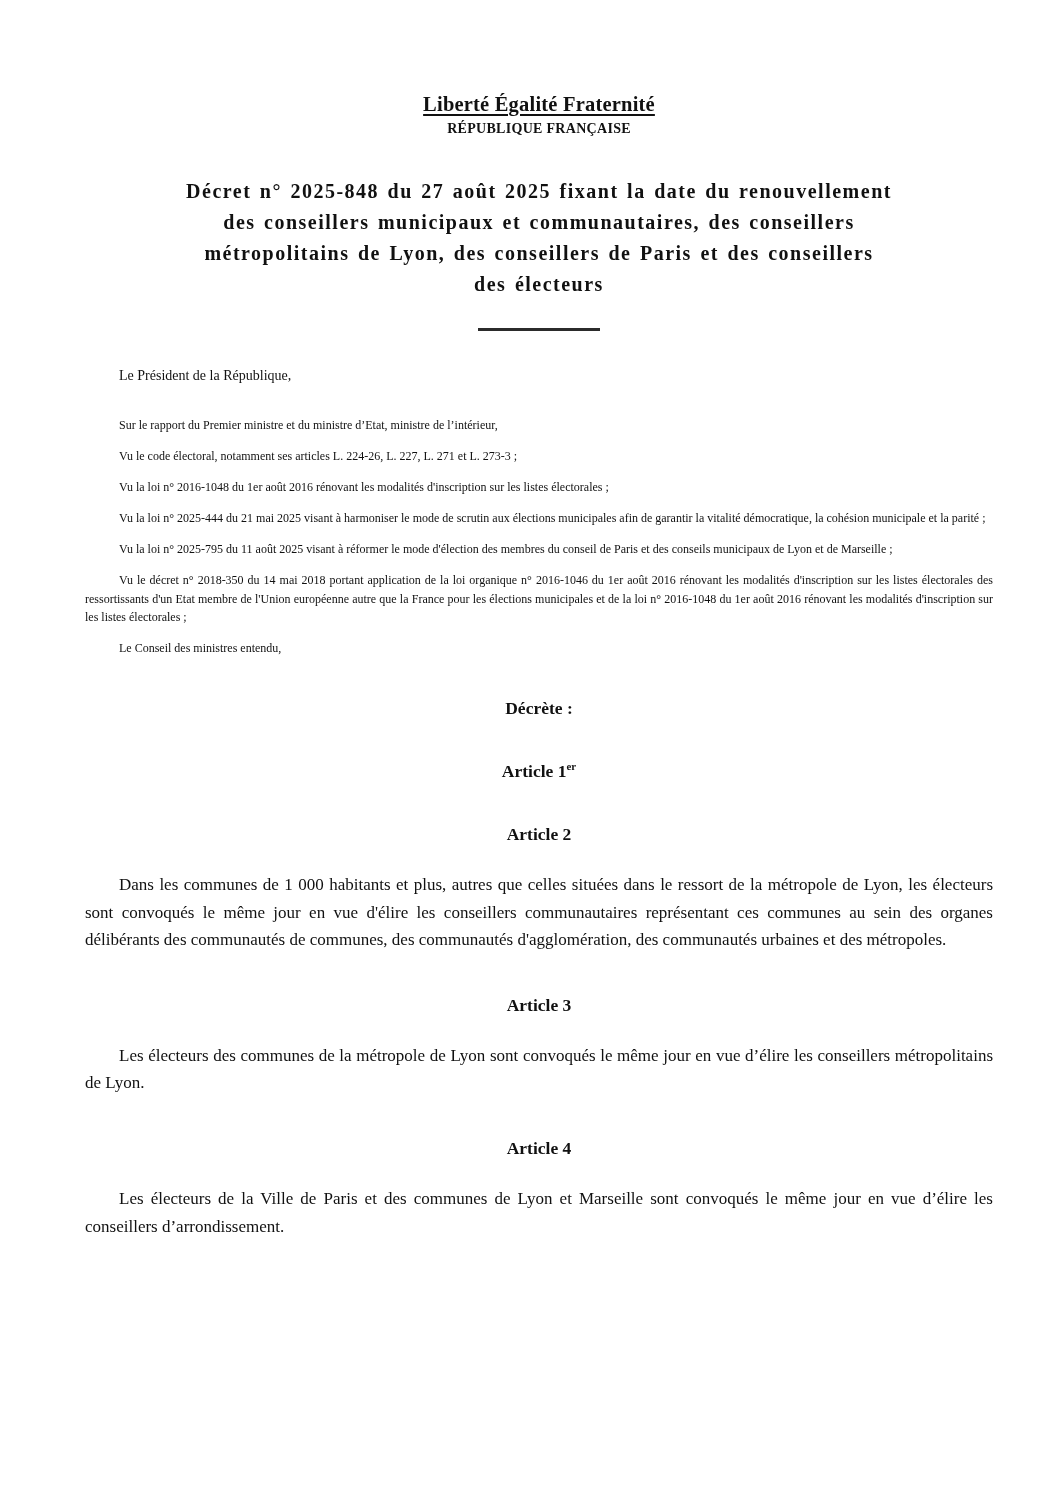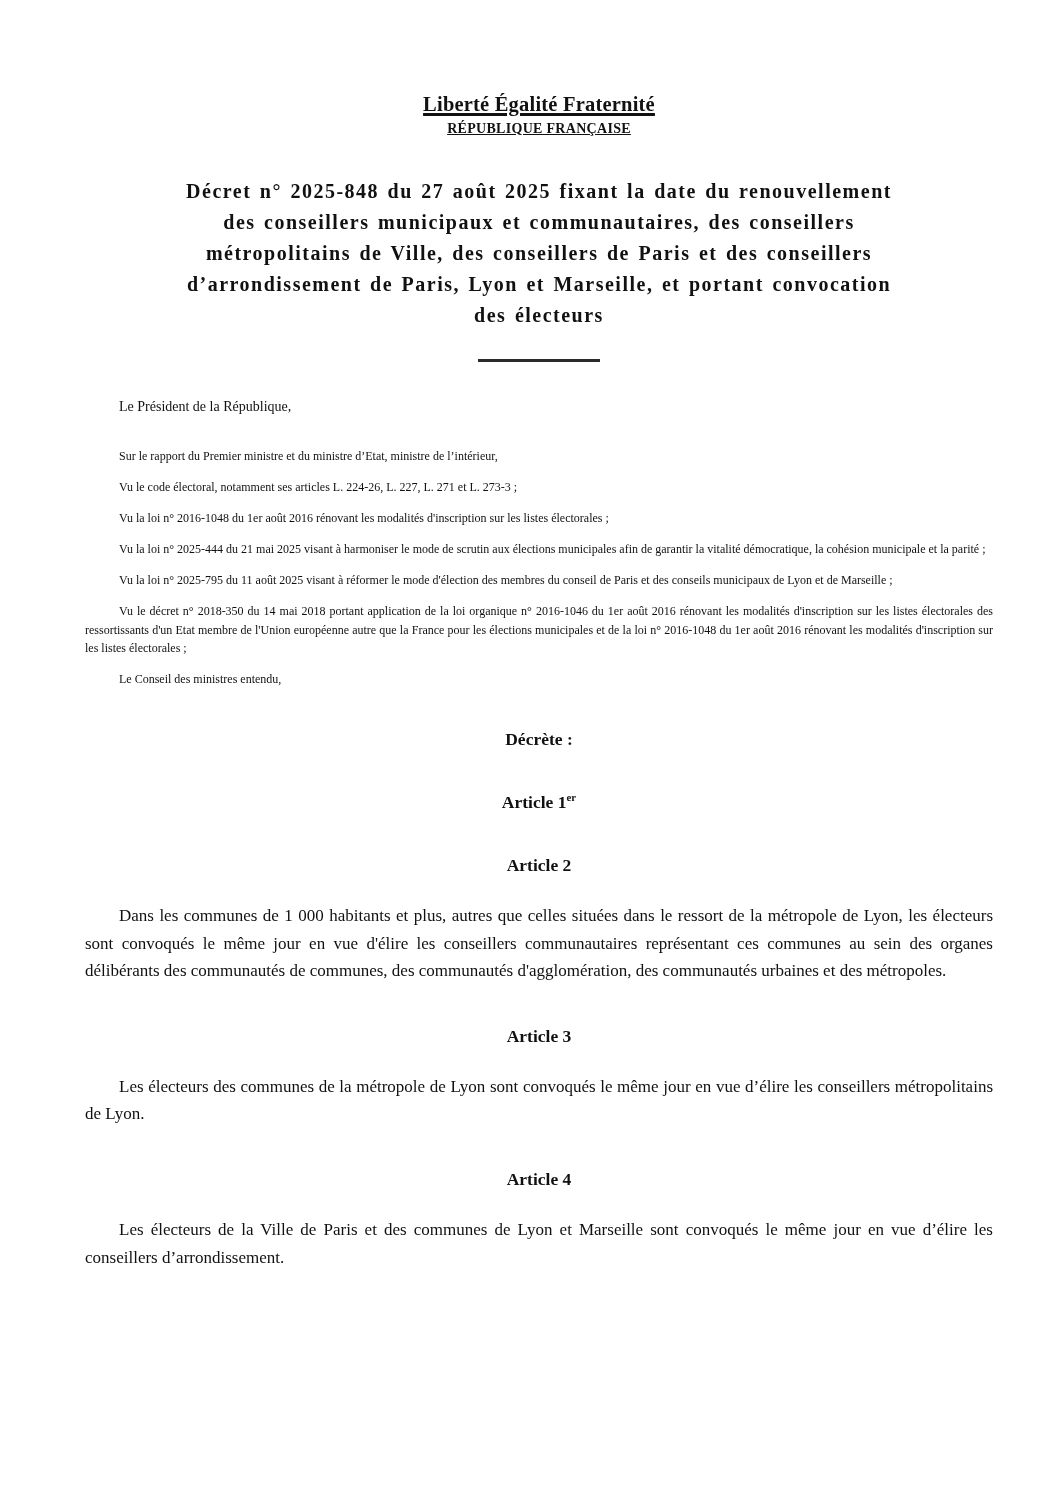--- a/index.html
+++ b/index.html
@@ -23,21 +23,20 @@
     position: absolute;
     left: 85px;
     top: 0;
     width: 908px;
   }
 
   
   .masthead {
     text-align: center;
     padding-top: 92px;
-    text-decoration: underline;
   }
   .motto {
     font-size: 20.5px;
     font-weight: bold;
     letter-spacing: 0.2px;
     text-decoration: underline;
     text-underline-offset: 3px;
     line-height: 1.25;
   }
   .republic {
@@ -122,22 +121,21 @@
   <div class="content">
 
     <div class="masthead">
       <div class="motto">Liberté Égalité Fraternité</div>
       <div class="republic">RÉPUBLIQUE FRANÇAISE</div>
     </div>
 
     <div class="decree-title">
       <div>Décret n° 2025-848 du 27 août 2025 fixant la date du renouvellement</div>
       <div>des conseillers municipaux et communautaires, des conseillers</div>
-      <div>métropolitains de Ville, des conseillers de Paris et des conseillers</div>
-      <div>d’arrondissement de Paris, Lyon et Marseille, et portant convocation</div>
+      <div>métropolitains de Lyon, des conseillers de Paris et des conseillers</div>
       <div>des électeurs</div>
     </div>
 
     <div class="rule"></div>
 
     <div class="lede">Le Président de la République,</div>
 
     <div class="visa-group">
       <p class="visa">Sur le rapport du Premier ministre et du ministre d’Etat, ministre de l’intérieur,</p>
       <p class="visa">Vu le code électoral, notamment ses articles L. 224-26, L. 227, L. 271 et L. 273-3 ;</p>

